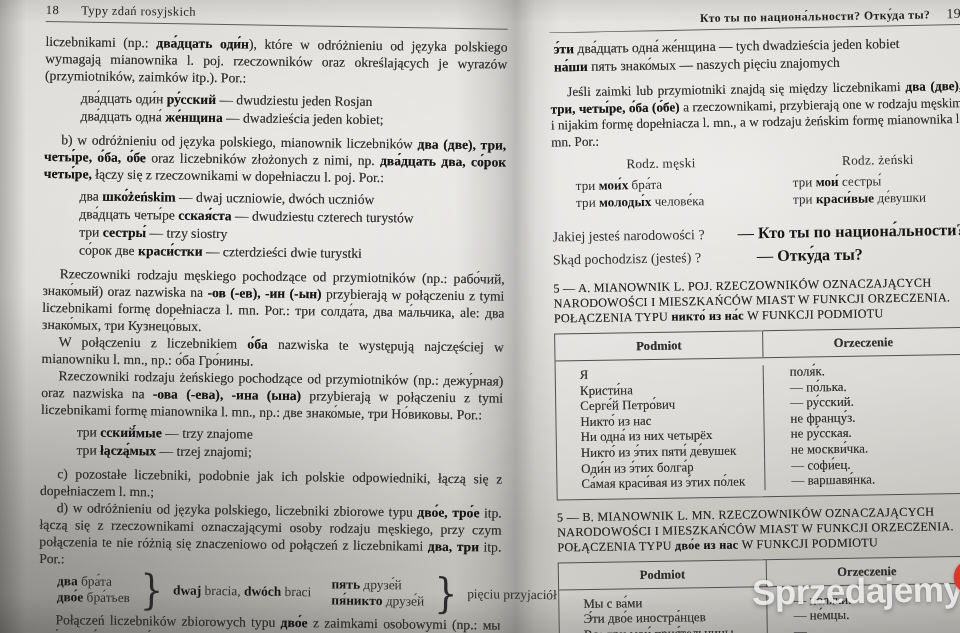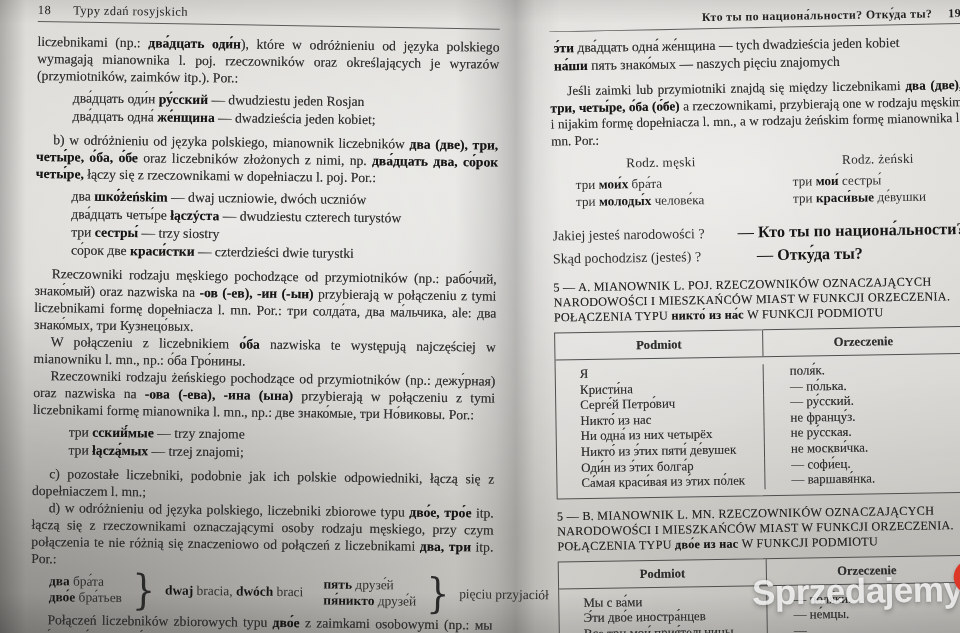--- a/index.html
+++ b/index.html
@@ -9,21 +9,21 @@
       radial-gradient(ellipse at 0% 100%, rgba(0,0,0,.30), transparent 38%),
       radial-gradient(ellipse at 100% 100%, rgba(0,0,0,.10), transparent 30%),
       linear-gradient(90deg, rgba(0,0,0,.22) 0px, transparent 26px),
       linear-gradient(90deg, transparent 455px, rgba(0,0,0,.10) 495px, rgba(0,0,0,.20) 516px, rgba(0,0,0,.06) 535px, transparent 560px),
       linear-gradient(0deg, rgba(0,0,0,.14), transparent 40px),
       linear-gradient(180deg, rgba(0,0,0,.08), transparent 24px),
       radial-gradient(ellipse at 24% 35%, rgba(255,255,255,.50), transparent 62%),
       radial-gradient(ellipse at 76% 28%, rgba(255,255,255,.55), transparent 58%),
       linear-gradient(#d7d5d0,#c7c5c0);}
   .page{position:absolute;top:0;height:633px;}
-  .page-left{left:8px;width:497px;}
+  .page-left{left:16px;width:497px;}
   .page-right{left:509px;width:463px;}
   .pl-inner{position:absolute;left:30px;top:3px;width:462px;transform:rotate(.7deg);transform-origin:0 0;}
   .pr-inner{position:absolute;left:40px;top:6px;width:412px;transform:rotate(-.9deg);transform-origin:100% 0;}
   .txt{font-size:13.6px;line-height:17px;text-align:justify;text-shadow:0 0 .6px rgba(40,40,40,.55);}
   .txt b, b{color:#161616;}
   .indent{text-indent:17px;}
   .runhead{font-size:12.5px;letter-spacing:.4px;color:#1f1f1f;display:flex;gap:22px;align-items:baseline;}
   .runhead-r{justify-content:flex-end;gap:16px;font-weight:bold;font-size:11.8px;}
   .rule{height:1px;background:#5b5b5b;margin:4px 0 10px 0;transform:rotate(.25deg);}
   .rule-r{margin:3px 0 8px 0;transform:rotate(-.3deg);border-radius:0 0 0 60%;}
@@ -73,21 +73,21 @@
 
       <div class="txt">liczebnikami (np.: <b>два́дцать оди́н</b>), które w odróżnieniu od języka polskiego wymagają mianownika l. poj. rzeczowników oraz określających je wyrazów (przymiotników, zaimków itp.). Por.:</div>
       <div class="ex">
           <div class="xline">два́дцать оди́н <b>ру́сский</b> — dwudziestu jeden Rosjan</div>
           <div class="xline">два́дцать одна́ <b>же́нщина</b> — dwadzieścia jeden kobiet;</div>
         </div>
 
       <div class="txt indent">b) w odróżnieniu od języka polskiego, mianownik liczebników <b>два (две), три, четы́ре, о́ба, о́бе</b> oraz liczebników złożonych z nimi, np. <b>два́дцать два, со́рок четы́ре,</b> łączy się z rzeczownikami w dopełniaczu l. poj. Por.:</div>
       <div class="ex">
           <div class="xline">два <b>шко́żeńskim</b> — dwaj uczniowie, dwóch uczniów</div>
-          <div class="xline">два́дцать четы́ре <b>łączýста</b> — dwudziestu czterech turystów</div>
+          <div class="xline">два́дцать четы́ре <b>сская́ста</b> — dwudziestu czterech turystów</div>
           <div class="xline">три <b>сестры́</b> — trzy siostry</div>
           <div class="xline">со́рок две <b>краси́стки</b> — czterdzieści dwie turystki</div>
         </div>
 
       <div class="txt indent">Rzeczowniki rodzaju męskiego pochodzące od przymiotników (np.: рабо́чий, знако́мый) oraz nazwiska na <b>-ов (-ев), -ин (-ын)</b> przybierają w połączeniu z tymi liczebnikami formę dopełniacza l. mn. Por.: три солда́та, два ма́льчика, ale: два знако́мых, три Кузнецо́вых.</div>
       <div class="txt indent">W połączeniu z liczebnikiem <b>о́ба</b> nazwiska te występują najczęściej w mianowniku l. mn., np.: о́ба Гро́нины.</div>
       <div class="txt indent">Rzeczowniki rodzaju żeńskiego pochodzące od przymiotników (np.: дежу́рная) oraz nazwiska na <b>-ова (-ева), -ина (ына)</b> przybierają w połączeniu z tymi liczebnikami formę mianownika l. mn., np.: две знако́мые, три Но́виковы. Por.:</div>
       <div class="ex">
           <div class="xline">три <b>сский́мые</b> — trzy znajome</div>
           <div class="xline">три <b>łączą́мых</b> — trzej znajomi;</div>
@@ -114,21 +114,21 @@
 
       <div class="txt indent">Połączeń liczebników zbiorowych typu <b>дво́е</b> z zaimkami osobowymi (np.: мы дво́е, они́ все тро́е itp.) używamy dla oznaczenia grup złożonych z samych mężczyzn oraz grup złożonych z mężczyzn i kobiet. Por.:</div>
 
     </div>
   </div>
 
   <div class="page page-right">
     <div class="pr-inner">
       <div class="runhead runhead-r">
         <span>Кто ты по национа́льности? Отку́да ты?</span>
-        <span style="font-weight:bold;font-size:12px">19</span>
+        <span style="font-weight:normal;font-size:14px">19</span>
       </div>
       <div class="rule rule-r"></div>
 
       <div class="ex ex-r">
           <div class="xline"><b>э́ти</b> два́дцать одна́ же́нщина — tych dwadzieścia jeden kobiet</div>
           <div class="xline"><b>на́ши</b> пять знако́мых — naszych pięciu znajomych</div>
         </div>
 
       <div class="txt indent" style="font-size:13.2px;line-height:16.5px">Jeśli zaimki lub przymiotniki znajdą się między liczebnikami <b>два (две), три, четы́ре, о́ба (о́бе)</b> a rzeczownikami, przybierają one w rodzaju męskim i nijakim formę dopełniacza l. mn., a w rodzaju żeńskim formę mianownika l. mn. Por.:</div>
 

